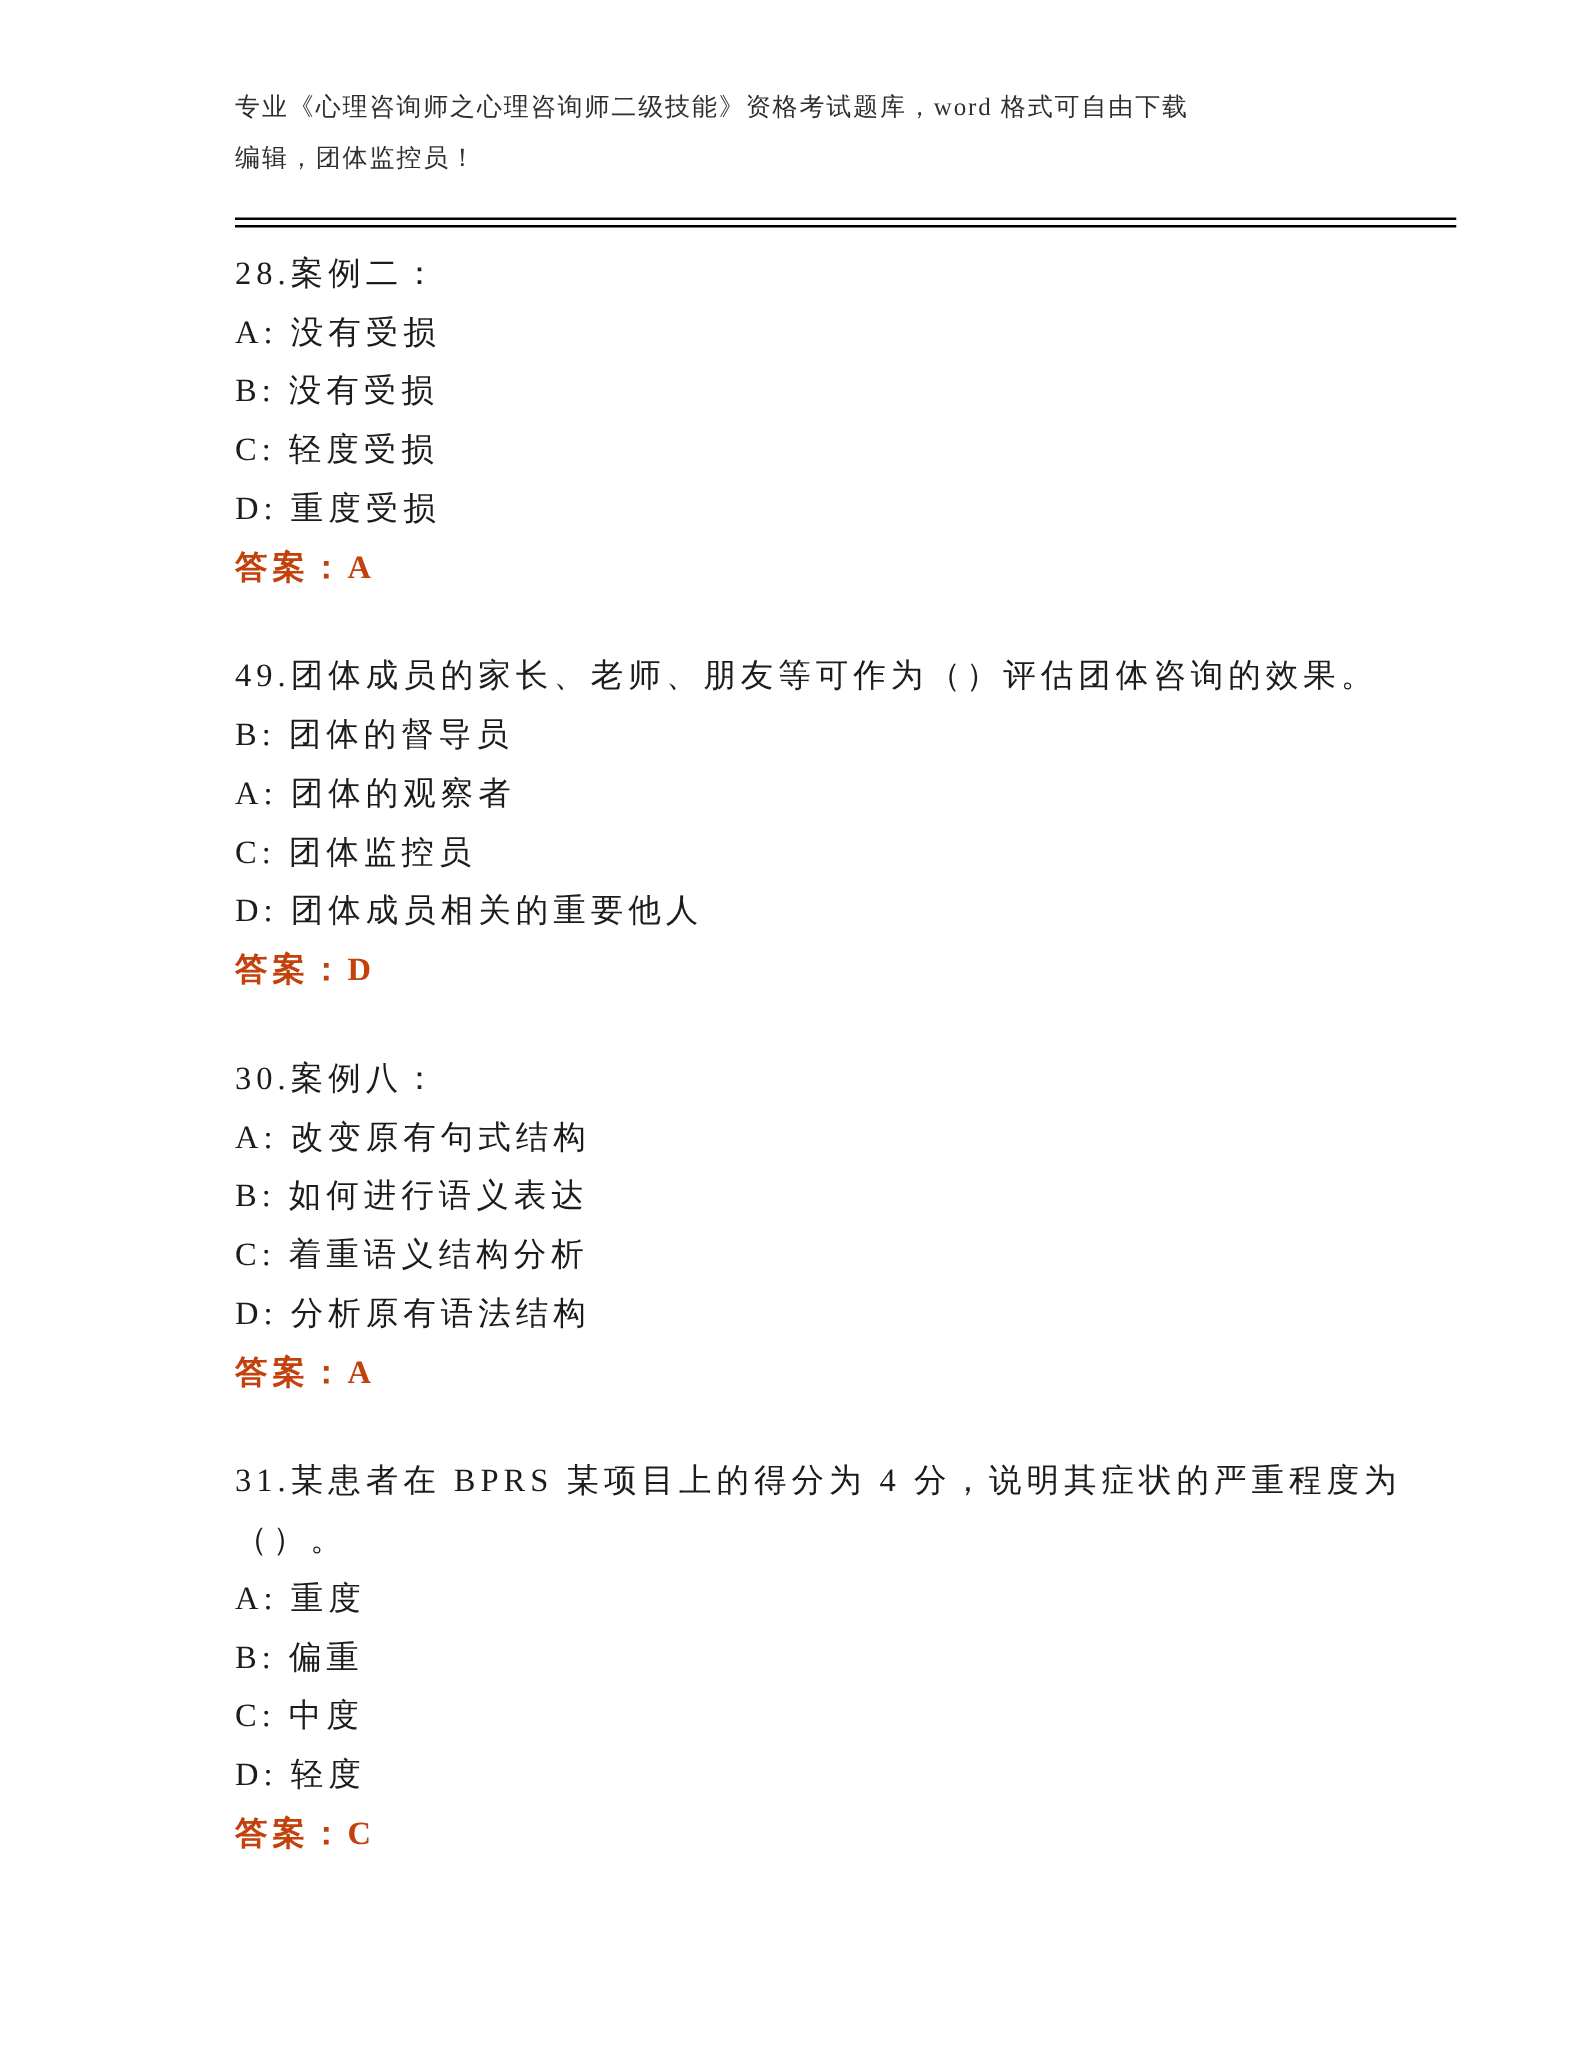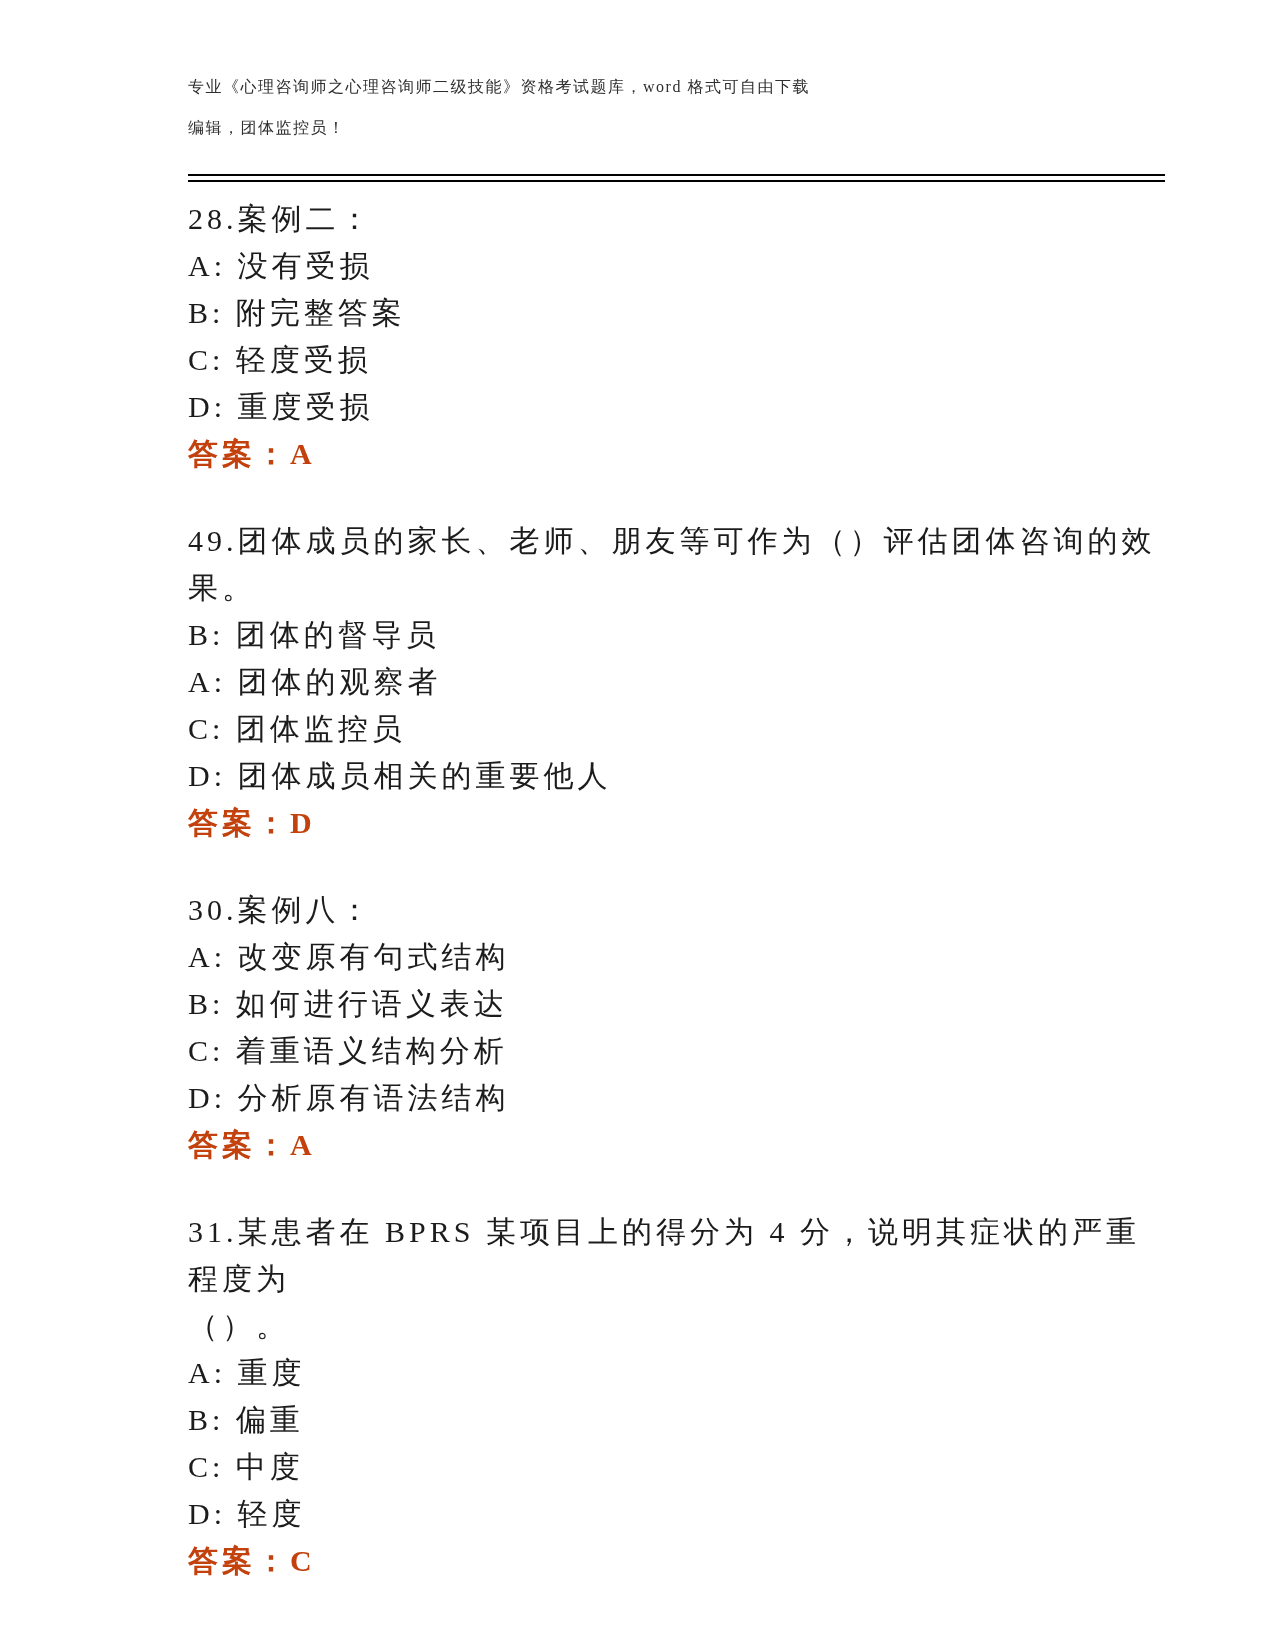--- a/index.html
+++ b/index.html
@@ -20,41 +20,41 @@
     position: absolute;
     left: 188px;
     top: 0;
     width: 977px;
   }
   .header {
     margin-top: 66px;
   }
   .hline {
     margin: 0;
-    font-size: 16px;
+    font-size: 20px;
     line-height: 41px;
     letter-spacing: 1.5px;
     color: #2f2f2f;
     white-space: nowrap;
   }
   .divider {
     margin-top: 26px;
     height: 4px;
     border-top: 2px solid #000000;
     border-bottom: 2px solid #000000;
   }
   .question {
     margin-top: 40px;
   }
   .question.first {
     margin-top: 13px;
   }
   .line {
     margin: 0;
-    font-size: 30px;
+    font-size: 26px;
     line-height: 47px;
     letter-spacing: 4px;
     color: #1c1c1c;
   }
   .answer {
     font-weight: bold;
     color: #c2410c;
   }
 </style>
 </head>
@@ -66,21 +66,21 @@
     <div class="header">
       <p class="hline">专业《心理咨询师之心理咨询师二级技能》资格考试题库，word 格式可自由下载</p>
       <p class="hline">编辑，团体监控员！</p>
     </div>
 
     <div class="divider"></div>
 
     <div class="question first">
       <p class="line title">28.案例二：</p>
       <p class="line option">A: 没有受损</p>
-      <p class="line option">B: 附完整答案</p>
+      <p class="line option">B: 没有受损</p>
       <p class="line option">C: 轻度受损</p>
       <p class="line option">D: 重度受损</p>
       <p class="line answer">答案：A</p>
     </div>
 
     <div class="question">
       <p class="line title">49.团体成员的家长、老师、朋友等可作为（）评估团体咨询的效果。</p>
       <p class="line option">B: 团体的督导员</p>
       <p class="line option">A: 团体的观察者</p>
       <p class="line option">C: 团体监控员</p>

